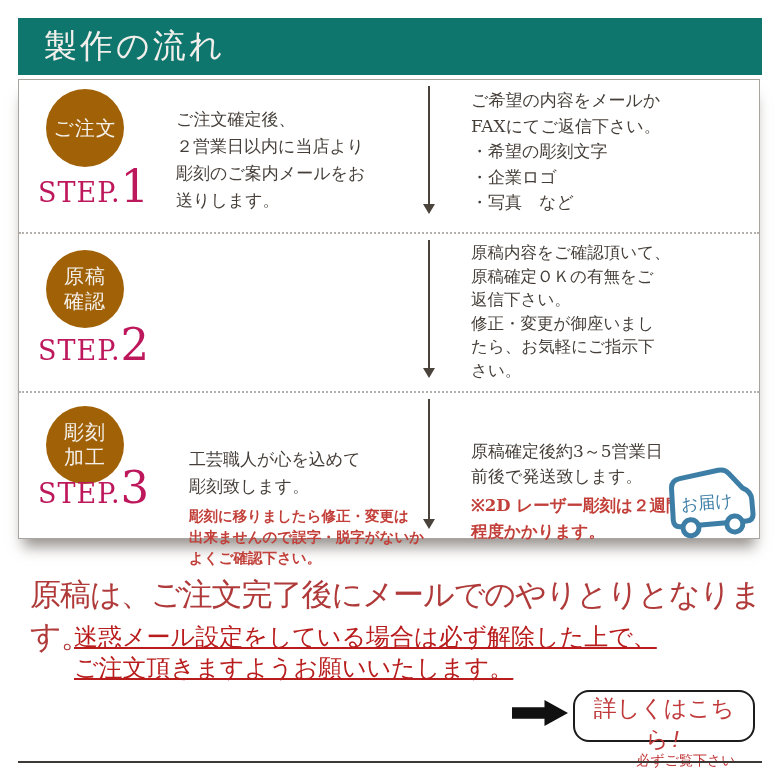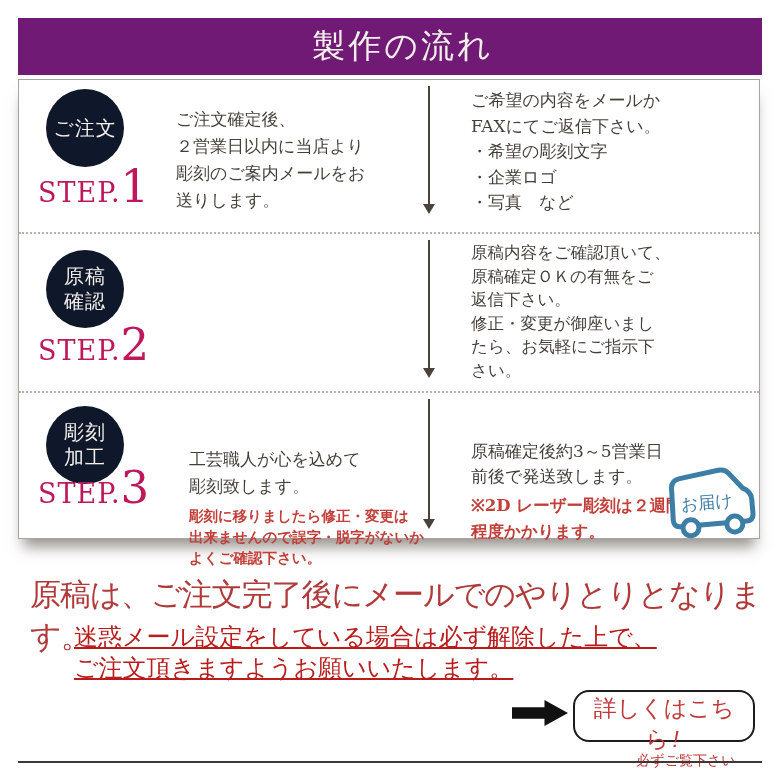--- a/index.html
+++ b/index.html
@@ -9,22 +9,22 @@
     width:780px; height:775px;
     overflow:hidden;
     font-family:"DejaVu Serif","Liberation Serif",serif;
     color:#453e38;
   }
 
   
   .header {
     position:absolute; left:18px; top:18px;
     width:744px; height:57px;
-    background:#701a75;
-    display:flex; align-items:center;justify-content:center;
+    background:#0f766e;
+    display:flex; align-items:center;
   }
   .header .title {
     margin-left:26px;
     font-size:33px; font-weight:normal;
     color:#f2efeb; letter-spacing:3px;
   }
 
   
   .flowbox {
     position:absolute; left:18px; top:79px;
@@ -34,21 +34,21 @@
     box-shadow:0 13px 13px -5px rgba(70,60,52,0.55);
   }
   .row { position:relative; }
   .row-1 { height:152px; }
   .row-2 { height:159px; border-top:2px dotted #b5b1ad; }
   .row-3 { height:147px; border-top:2px dotted #b5b1ad; }
 
   .badge {
     position:absolute; left:27px;
     width:78px; height:78px; border-radius:50%;
-    background:#0f172a; color:#f4f1ed;
+    background:#a16207; color:#f4f1ed;
     display:flex; align-items:center; justify-content:center;
     text-align:center; font-size:20px; line-height:25px;
     white-space:pre-line; letter-spacing:1px;
   }
   .row-1 .badge { top:9px; }
   .row-2 .badge { top:16px; }
   .row-3 .badge { top:13px; }
 
   .steplabel {
     position:absolute; left:19px;

